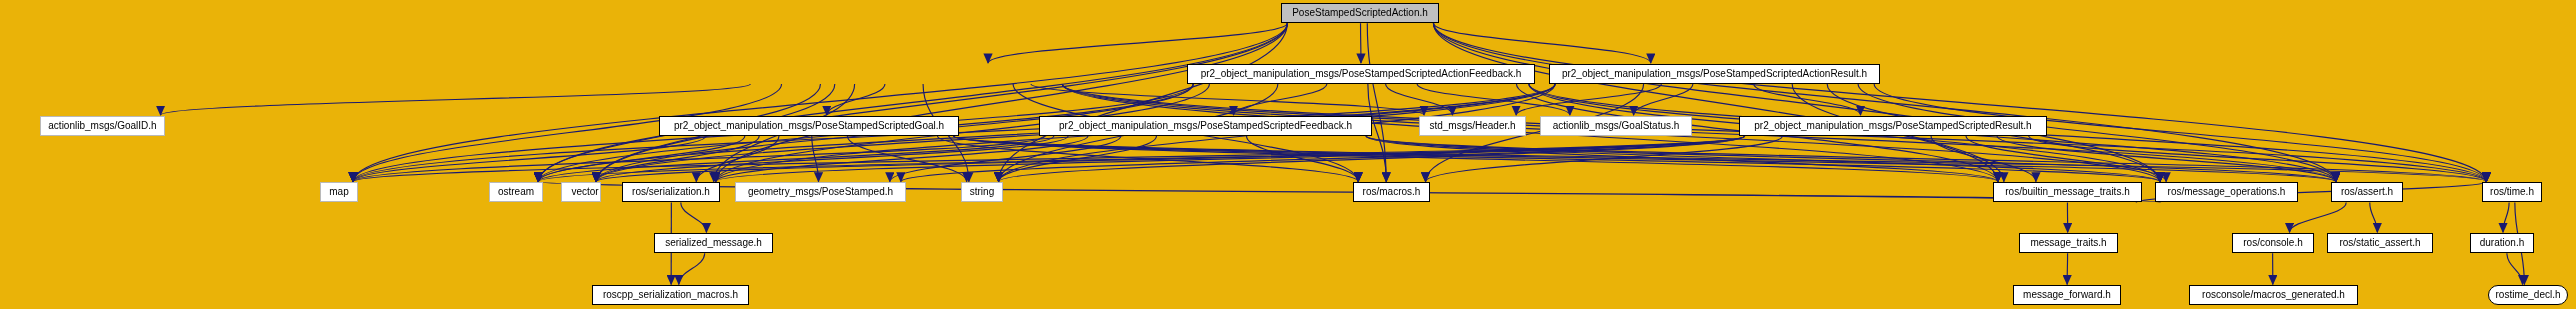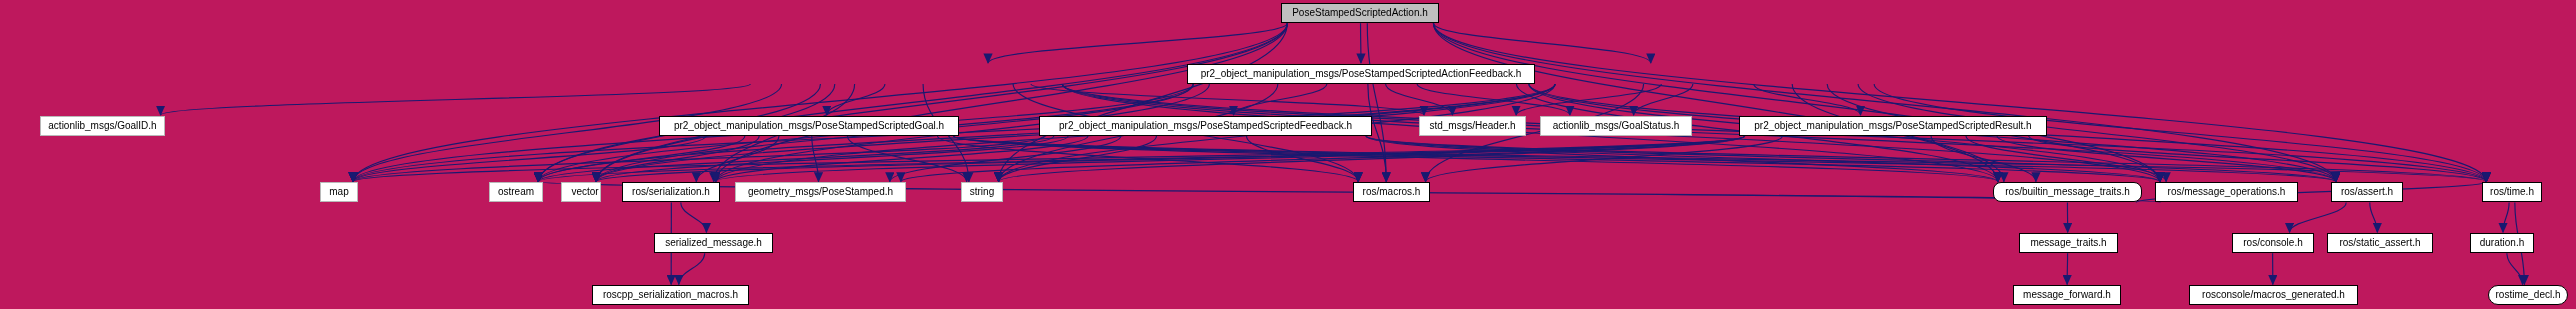--- a/index.html
+++ b/index.html
@@ -5,21 +5,21 @@
   html, body {
     margin: 0;
     padding: 0;
     background: #ffffff;
     font-family: "Liberation Sans", sans-serif;
   }
   #stage {
     position: relative;
     width: 2576px;
     height: 309px;
-    background: #be185d;
+    background: #eab308;
     overflow: hidden;
   }
   #edge-layer {
     position: absolute;
     left: 0;
     top: 0;
     width: 2576px;
     height: 309px;
   }
   .gnode {
@@ -152,34 +152,35 @@
       <path d="M3241.29,280 C3241.29,298.45 3162.99,302.55 3162.99,321" fill="none" stroke="#191970" stroke-width="1.6" marker-end="url(#arw)"></path>
       <path d="M3273.85,280 C3273.85,298.45 3284.35,302.55 3284.35,321" fill="none" stroke="#191970" stroke-width="1.6" marker-end="url(#arw)"></path>
       <path d="M3139.61,350 C3139.61,369.35 3139.91,373.65 3139.91,393" fill="none" stroke="#191970" stroke-width="1.6" marker-end="url(#arw)"></path>
       <path d="M3466.42,280 C3466.42,298.45 3458.02,302.55 3458.02,321" fill="none" stroke="#191970" stroke-width="1.6" marker-end="url(#arw)"></path>
       <path d="M3474.34,280 C3474.34,330.85 3487.54,342.15 3487.54,393" fill="none" stroke="#191970" stroke-width="1.6" marker-end="url(#arw)"></path>
       <path d="M3463.42,350 C3463.42,369.35 3485.02,373.65 3485.02,393" fill="none" stroke="#191970" stroke-width="1.6" marker-end="url(#arw)"></path>
     </svg>
 
 <div class="gnode root" style="left: 1281px; top: 2.9px; width: 158px; height: 20px;">PoseStampedScriptedAction.h</div>
     <div class="gnode link" style="left: 1187px; top: 64px; width: 348px; height: 20px;">pr2_object_manipulation_msgs/PoseStampedScriptedActionFeedback.h</div>
+    <div class="gnode link" style="left: 1549px; top: 64px; width: 331px; height: 20px;">pr2_object_manipulation_msgs/PoseStampedScriptedActionResult.h</div>
     <div class="gnode plain" style="left: 40px; top: 116px; width: 125px; height: 20px;">actionlib_msgs/GoalID.h</div>
     <div class="gnode link" style="left: 659px; top: 116px; width: 300px; height: 20px;">pr2_object_manipulation_msgs/PoseStampedScriptedGoal.h</div>
     <div class="gnode link" style="left: 1039px; top: 116px; width: 333px; height: 20px;">pr2_object_manipulation_msgs/PoseStampedScriptedFeedback.h</div>
     <div class="gnode plain" style="left: 1419px; top: 116px; width: 107px; height: 20px;">std_msgs/Header.h</div>
     <div class="gnode plain" style="left: 1540px; top: 116px; width: 152px; height: 20px;">actionlib_msgs/GoalStatus.h</div>
     <div class="gnode link" style="left: 1739px; top: 116px; width: 308px; height: 20px;">pr2_object_manipulation_msgs/PoseStampedScriptedResult.h</div>
     <div class="gnode plain" style="left: 320px; top: 182px; width: 38px; height: 20px;">map</div>
     <div class="gnode plain" style="left: 489px; top: 182px; width: 54px; height: 20px;">ostream</div>
     <div class="gnode plain" style="left: 561px; top: 182px; width: 40px; height: 20px; padding-left: 8px;">vector</div>
     <div class="gnode link" style="left: 622px; top: 182px; width: 98px; height: 20px;">ros/serialization.h</div>
     <div class="gnode plain" style="left: 735px; top: 182px; width: 171px; height: 20px;">geometry_msgs/PoseStamped.h</div>
     <div class="gnode plain" style="left: 961px; top: 182px; width: 42px; height: 20px;">string</div>
     <div class="gnode link" style="left: 1353px; top: 182px; width: 77px; height: 20px;">ros/macros.h</div>
-    <div class="gnode link" style="left: 1993px; top: 182px; width: 149px; height: 20px; border-radius: 8px;">ros/builtin_message_traits.h</div>
+    <div class="gnode link" style="left: 1993px; top: 182px; width: 149px; height: 20px;">ros/builtin_message_traits.h</div>
     <div class="gnode link" style="left: 2155px; top: 182px; width: 143px; height: 20px;">ros/message_operations.h</div>
     <div class="gnode link" style="left: 2331px; top: 182px; width: 72px; height: 20px;">ros/assert.h</div>
     <div class="gnode link" style="left: 2482px; top: 182px; width: 60px; height: 20px;">ros/time.h</div>
     <div class="gnode link" style="left: 654px; top: 233px; width: 119px; height: 20px;">serialized_message.h</div>
     <div class="gnode link" style="left: 2019px; top: 233px; width: 99px; height: 20px;">message_traits.h</div>
     <div class="gnode link" style="left: 2232px; top: 233px; width: 82px; height: 20px;">ros/console.h</div>
     <div class="gnode link" style="left: 2327px; top: 233px; width: 106px; height: 20px;">ros/static_assert.h</div>
     <div class="gnode link" style="left: 2470px; top: 233px; width: 64px; height: 20px;">duration.h</div>
     <div class="gnode link" style="left: 592px; top: 285px; width: 157px; height: 20px;">roscpp_serialization_macros.h</div>
     <div class="gnode link" style="left: 2013px; top: 285px; width: 108px; height: 20px;">message_forward.h</div>

